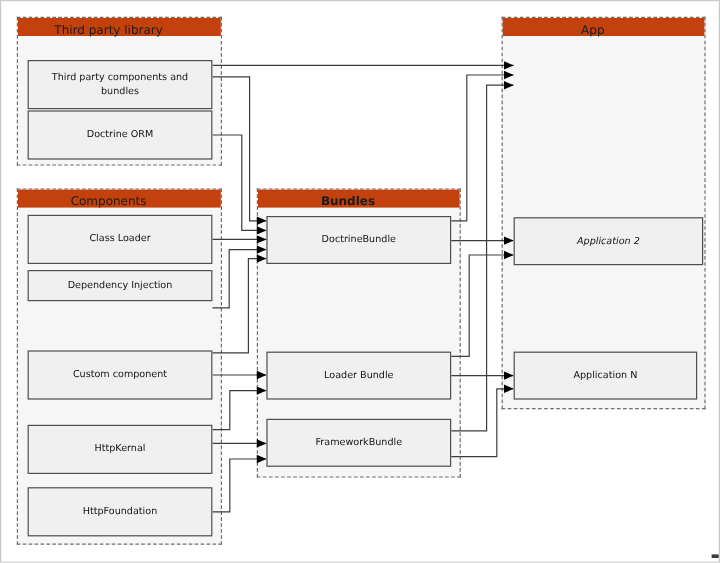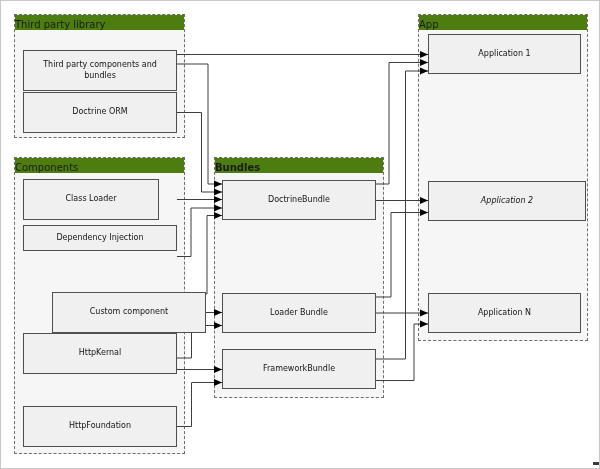--- a/index.html
+++ b/index.html
@@ -19,22 +19,22 @@
   .group {
     position: absolute;
     border: 1px dashed #6e6e6e;
     background: #f6f6f6;
     z-index: 1;
   }
   .group-band {
     position: absolute;
     left: 0; top: 0; right: 0;
     height: 15px;
-    background: #4d7c0f;
-    text-align: left;
+    background: #c2410c;
+    text-align: center;
     line-height: 15px;
     padding-right: 18px;
   }
   .group-label {
     font-size: 10px;
     color: #1c1c1c;
     white-space: nowrap;
   }
   #g-third-party   { left: 13px;  top: 13px;  width: 171px; height: 124px; }
   #g-components    { left: 13px;  top: 156px; width: 171px; height: 297px; }
@@ -65,24 +65,24 @@
     justify-content: center;
     text-align: center;
     font-size: 8px;
     line-height: 1.3;
     color: #141414;
     padding: 2px 10px;
     z-index: 3;
   }
   #n-tpc            { left: 22px;  top: 33px;  width: 154px; height: 41px; margin-top: 16px; }
   #n-orm            { left: 22px;  top: 91px;  width: 154px; height: 41px; }
-  #n-classloader    { left: 22px;  top: 178px; width: 136px; height: 41px; }
+  #n-classloader    { left: 22px;  top: 178px; width: 154px; height: 41px; }
   #n-depinj         { left: 22px;  top: 224px; width: 154px; height: 26px; }
-  #n-customcomp     { left: 22px;  top: 291px; width: 154px; height: 41px; margin-left: 29px; }
-  #n-httpkernal     { left: 22px;  top: 332px; width: 154px; height: 41px; }
+  #n-customcomp     { left: 22px;  top: 291px; width: 154px; height: 41px; }
+  #n-httpkernal     { left: 22px;  top: 353px; width: 154px; height: 41px; }
   #n-httpfoundation { left: 22px;  top: 405px; width: 154px; height: 41px; }
   #n-doctrinebundle { left: 221px; top: 179px; width: 154px; height: 40px; align-items: center; }
   #n-custombundle   { left: 221px; top: 292px; width: 154px; height: 40px; }
   #n-frameworkbundle{ left: 221px; top: 348px; width: 154px; height: 40px; }
   #n-app1           { left: 427px; top: 33px;  width: 153px; height: 40px; }
   #n-app2           { left: 427px; top: 180px; width: 158px; height: 40px; font-style: italic; }
   #n-appn           { left: 427px; top: 292px; width: 153px; height: 40px; }
 
   .corner-artifact {
     position: absolute;
@@ -181,23 +181,20 @@
   </div>
   <div class="node" id="n-doctrinebundle">
     <span>DoctrineBundle</span>
   </div>
   <div class="node" id="n-custombundle">
     <span>Loader Bundle</span>
   </div>
   <div class="node" id="n-frameworkbundle">
     <span>FrameworkBundle</span>
   </div>
-  <div class="node" id="n-app1">
-    <span>Application 1</span>
-  </div>
   <div class="node" id="n-app2">
     <span>Application 2</span>
   </div>
   <div class="node" id="n-appn">
     <span>Application N</span>
   </div>
 
   <div class="corner-artifact"></div>
 </div>
 

